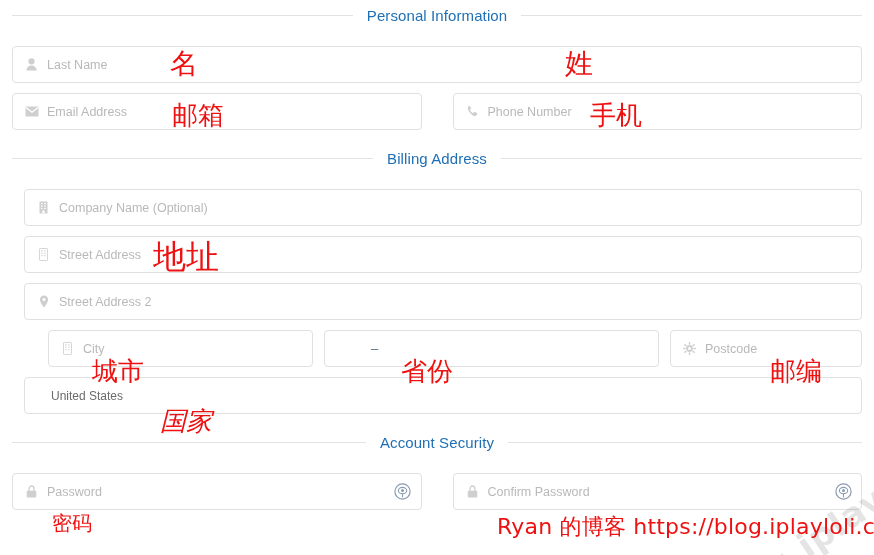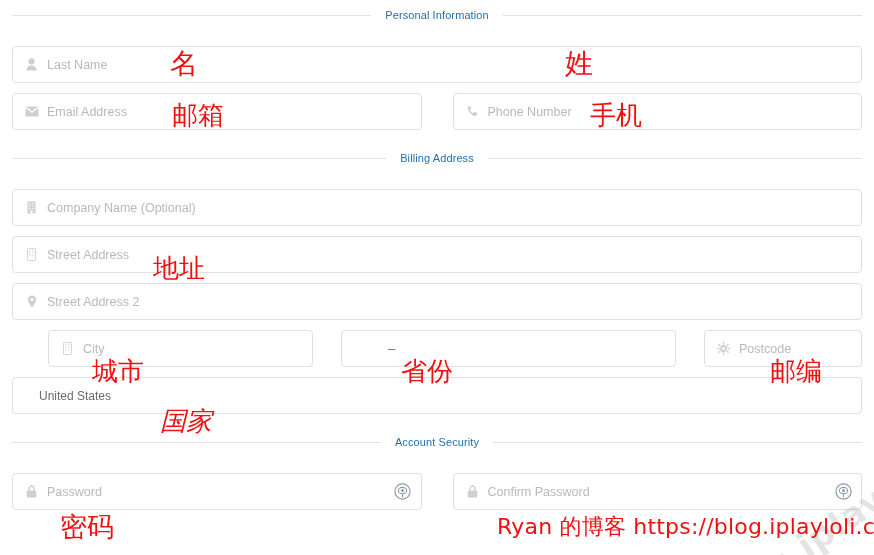--- a/index.html
+++ b/index.html
@@ -31,47 +31,47 @@
     height: 30px;
   }
   .section-head .rule {
     flex: 1 1 auto;
     height: 1px;
     background: #e2e2e2;
   }
   .section-head .title {
     flex: 0 0 auto;
     color: #1f6fb5;
-    font-size: 11px;
+    font-size: 15px;
     letter-spacing: .1px;
     white-space: nowrap;
   }
 
   
   .row {
     display: flex;
     gap: 31px;
     margin-top: 10px;
   }
-  .row.tight { gap: 28px; padding-left: 36px; }
+  .row.tight { gap: 11px; padding-left: 36px; }
 
   .field {
     position: relative;
     box-sizing: border-box;
     height: 37px;
     border: 1px solid #e0e0e0;
     border-radius: 4px;
     background: #fff;
     display: flex;
     align-items: center;
     padding: 0 10px;
     flex: 1 1 0;
     min-width: 0;
   }
-  .field.full { flex: 1 1 100%; }
+  .field.full { flex: 1 1 100%; margin-left: 12px; }
 
   .ficon {
     flex: 0 0 auto;
     width: 17px;
     display: flex;
     align-items: center;
     justify-content: center;
     color: #cfcfcf;
     margin-right: 7px;
   }
@@ -348,24 +348,24 @@
           </svg>
       </span>
     </div>
   </div>
 
   <div id="annotation-layer">
       <div class="cn" style="left: 170px; top: 50px; font-size: 28px;">名</div>
       <div class="cn" style="left: 565px; top: 50px; font-size: 28px;">姓</div>
       <div class="cn" style="left: 172px; top: 102px; font-size: 26px;">邮箱</div>
       <div class="cn" style="left: 590px; top: 102px; font-size: 26px; text-align: center;">手机</div>
-      <div class="cn" style="left: 153px; top: 255px; font-size: 26px;">地址</div>
+      <div class="cn" style="left: 153px; top: 240px; font-size: 33px;">地址</div>
       <div class="cn" style="left: 92px; top: 358px; font-size: 26px;">城市</div>
       <div class="cn" style="left: 401px; top: 358px; font-size: 26px; text-align: center;">省份</div>
       <div class="cn" style="left: 770px; top: 358px; font-size: 26px;">邮编</div>
       <div class="cn" style="left: 160px; top: 408px; font-size: 26px; font-style: italic;">国家</div>
-      <div class="cn" style="left: 60px; top: 513px; font-size: 27px;">密码</div>
+      <div class="cn" style="left: 52px; top: 513px; font-size: 20px;">密码</div>
     </div>
 
   <div class="wm wm-diag" style="left:686px; top:486px;">blog.iplayloli.com</div>
   <div class="wm wm-url" style="left:497px; top:512px;">Ryan 的博客 https://blog.iplayloli.com</div>
 
 </div>
 
 </body></html>

